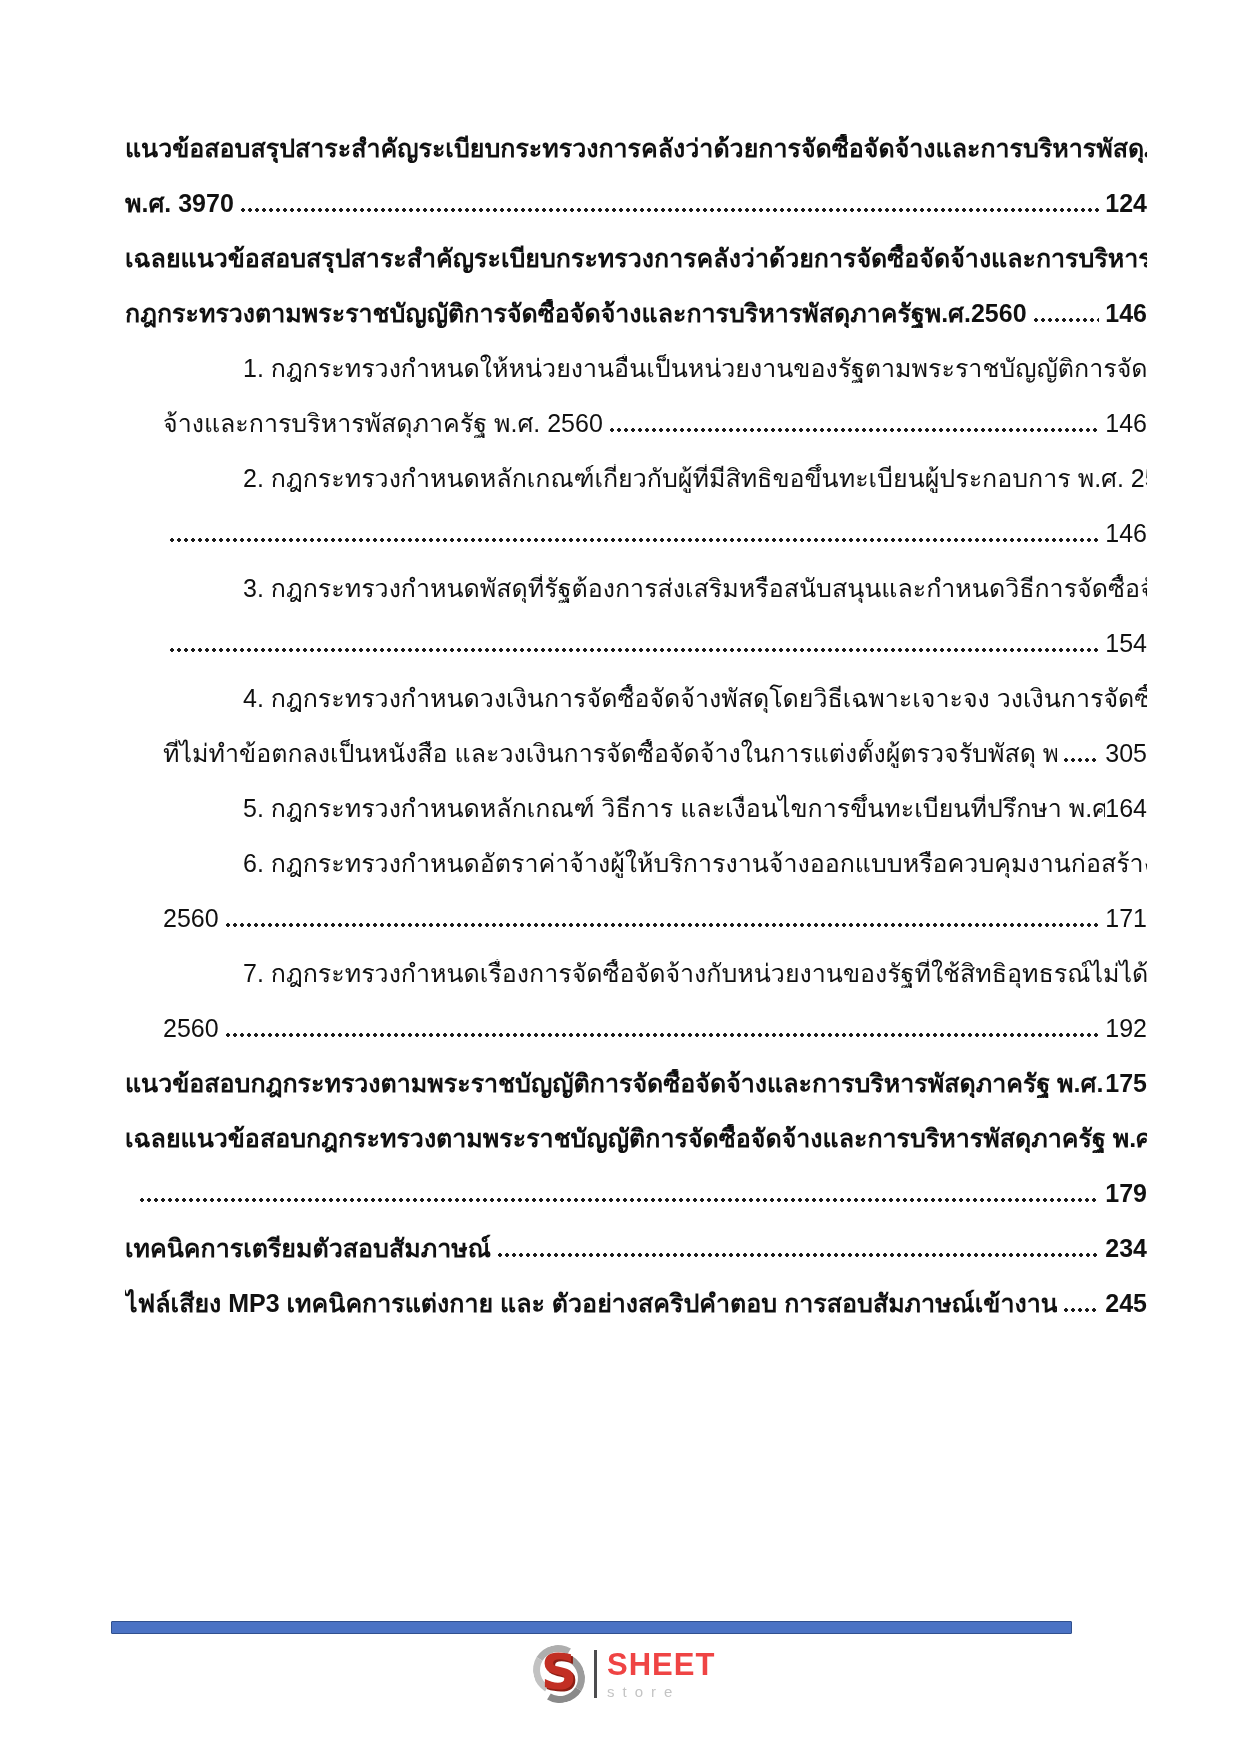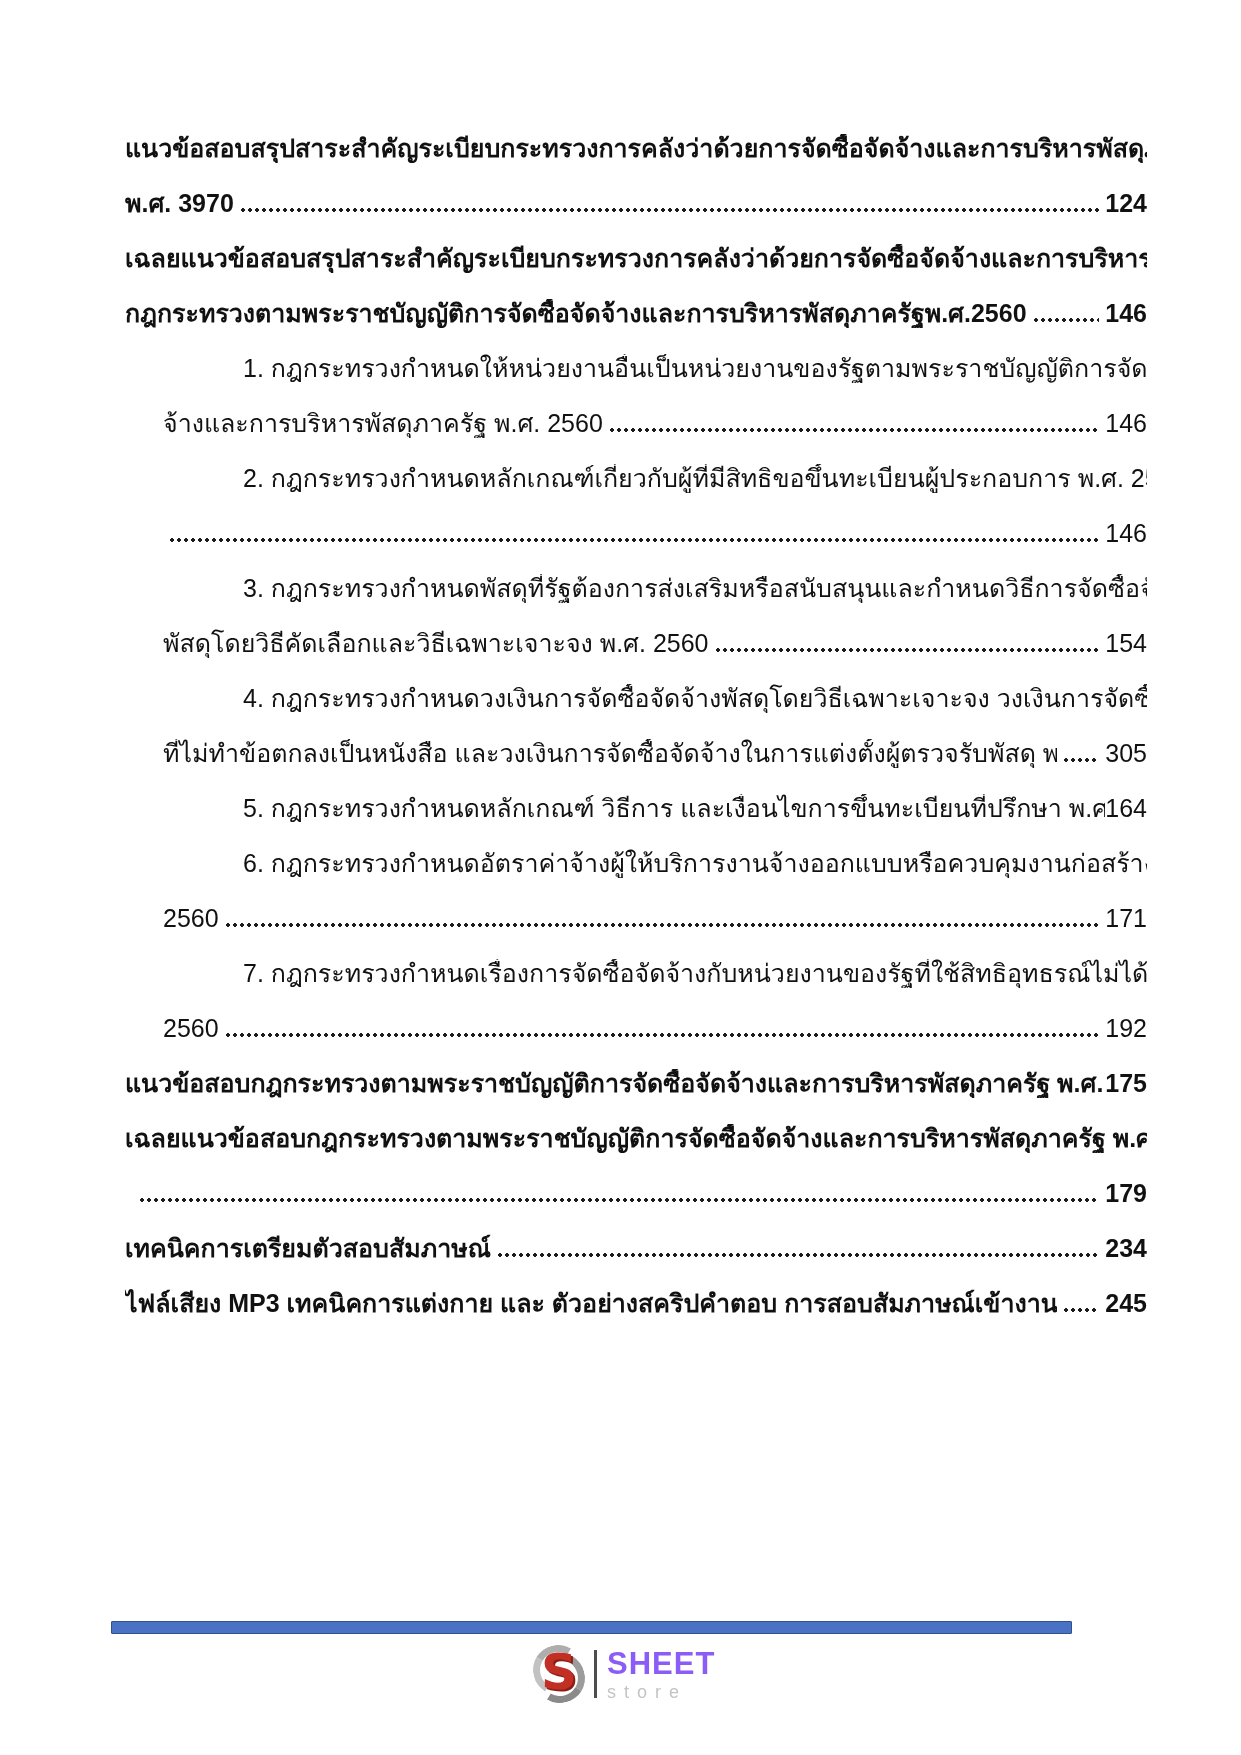--- a/index.html
+++ b/index.html
@@ -48,22 +48,22 @@
     border:7px solid transparent;border-bottom-color:#8a8a8a;border-right-color:#9c9c9c;
     transform:rotate(-14deg);
   }
   .logo-s{
     position:absolute;left:50%;top:50%;transform:translate(-50%,-54%);
     font-size:50px;font-weight:800;color:#c22f24;text-shadow:2px 2px 0 #8c1f15;
     font-family:"DejaVu Sans",sans-serif;line-height:1;
   }
   .logo-divider{width:3px;height:48px;background:#4d4d4f;flex:0 0 auto;}
   .logo-text{display:flex;flex-direction:column;justify-content:center;}
-  .brand{font-size:31px;font-weight:700;color:#8b5cf6;letter-spacing:1px;line-height:1;}
-  .sub{font-size:18px;color:#c4c4c4;letter-spacing:8px;margin-top:4px;line-height:1;}
+  .brand{font-size:31px;font-weight:700;color:#ef4444;letter-spacing:1px;line-height:1;}
+  .sub{font-size:15px;color:#c4c4c4;letter-spacing:8px;margin-top:4px;line-height:1;}
 </style>
 </head>
 <body>
 
 <div class="page">
 
   <div class="toc">
       <div class="line bold">
         <span class="t">แนวข้อสอบสรุปสาระสำคัญระเบียบกระทรวงการคลังว่าด้วยการจัดซื้อจัดจ้างและการบริหารพัสดุภาครัฐ</span>
       </div>
@@ -93,21 +93,20 @@
       </div>
       <div class="line ind-cont">
         <span class="t"></span>
         <div class="leader"></div>
         <span class="pnum">146</span>
       </div>
       <div class="line ind-item">
         <span class="t">3. กฎกระทรวงกำหนดพัสดุที่รัฐต้องการส่งเสริมหรือสนับสนุนและกำหนดวิธีการจัดซื้อจัดจ้าง</span>
       </div>
       <div class="line ind-cont">
-        <span class="t">พัสดุโดยวิธีคัดเลือกและวิธีเฉพาะเจาะจง พ.ศ. 2560</span>
         <div class="leader"></div>
         <span class="pnum">154</span>
       </div>
       <div class="line ind-item">
         <span class="t">4. กฎกระทรวงกำหนดวงเงินการจัดซื้อจัดจ้างพัสดุโดยวิธีเฉพาะเจาะจง วงเงินการจัดซื้อจัดจ้าง</span>
       </div>
       <div class="line ind-cont">
         <span class="t">ที่ไม่ทำข้อตกลงเป็นหนังสือ และวงเงินการจัดซื้อจัดจ้างในการแต่งตั้งผู้ตรวจรับพัสดุ พ.ศ. 2560</span>
         <div class="leader"></div>
         <span class="pnum">305</span>

